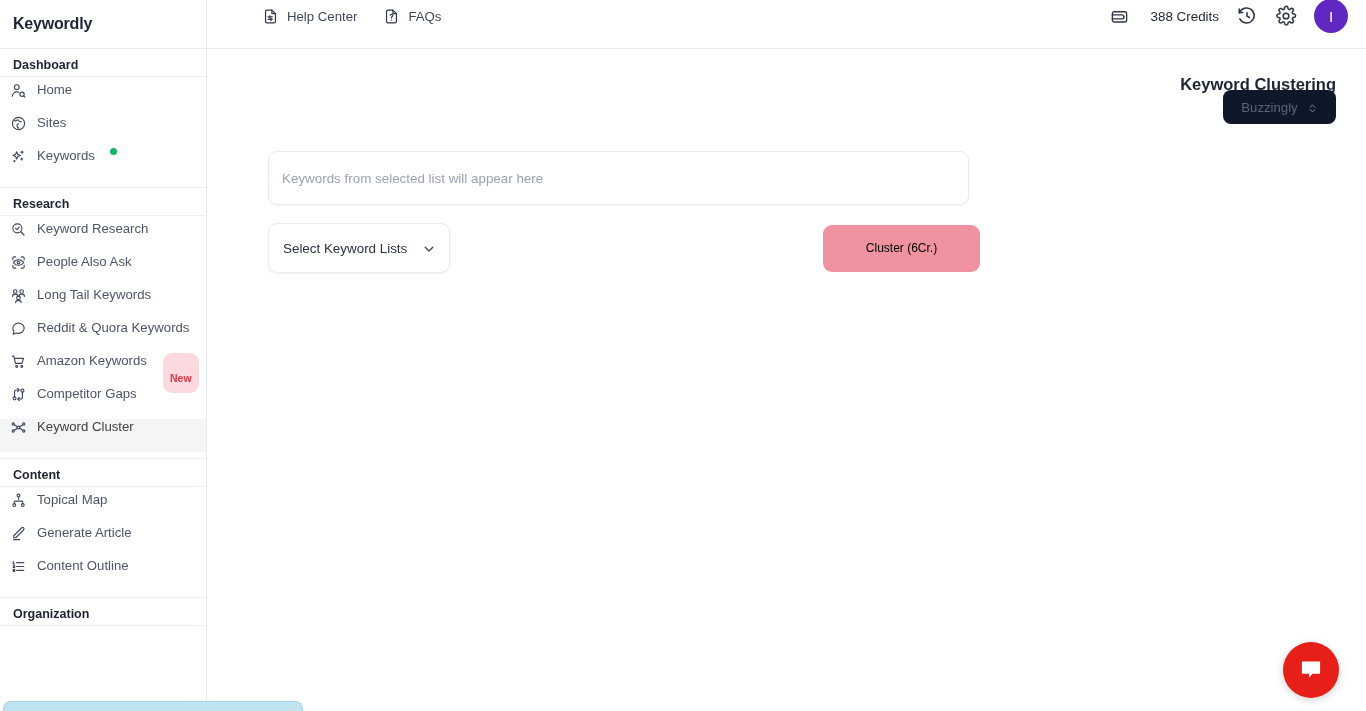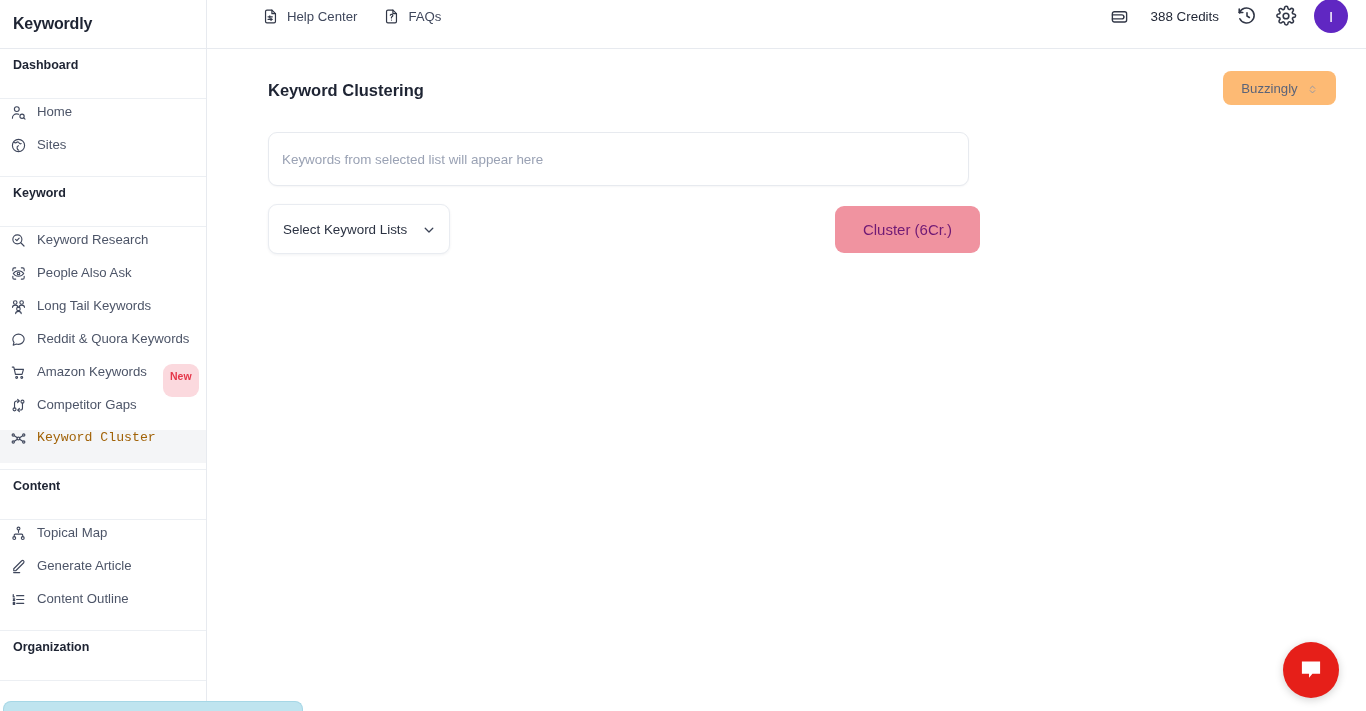--- a/index.html
+++ b/index.html
@@ -27,42 +27,42 @@
     padding-left: 13px;
     border-bottom: 1px solid #e7eaef;
     flex: 0 0 49px;
   }
   .brand-text {
     font-size: 16px; font-weight: bold; color: #1e2433; letter-spacing: -0.2px;
   }
   .nav { flex: 1; overflow: hidden; }
   .sect-head {
     font-size: 12.5px; font-weight: bold; color: #1e2433;
-    padding: 9px 0 26px 13px;
+    padding: 9px 0 4px 13px;
     border-bottom: 1px solid #eceff3;
   }
   .sect-body { padding: 5px 0 6px 0; border-bottom: 1px solid #eceff3; }
   .nav-item {
     display: flex; 
     height: 33px;
     padding-left: 10px;
     gap: 10px;
     cursor: pointer;
     color: #5b6479;
   }
   .nav-item.active { background: #f4f5f7; }
   .nav-item .ico { width: 17px; height: 17px; flex: 0 0 17px; display: block; color: #3f475c; }
   .nav-item .ico svg { width: 17px; height: 17px; display: block; }
   .nav-label { font-size: 13.2px; color: #4d5568; white-space: nowrap; }
-  .nav-item.active .nav-label { color: #a16207; font-family: Liberation Mono, monospace; }
+  .nav-item.active .nav-label { color: #404040; }
   .dot-green { width: 7px; height: 7px; border-radius: 50%; background: #18b26b; margin-left: 5px; }
   .badge-new {
     font-size: 10.5px; font-weight: bold; color: #e5374a;
     background: #fbd9de; border-radius: 9px;
-    padding: 7px 7px; margin-left: 6px; line-height: 1;
+    padding: 20px 7px; margin-left: 6px; line-height: 1;
   }
 
   
   .main { flex: 1; display: flex; flex-direction: column; min-width: 0; }
   .topbar {
     height: 49px; flex: 0 0 49px;
     border-bottom: 1px solid #e7eaef;
     display: flex; align-items: center;
     padding: 0 18px 16px 0;
     background: #fff;
@@ -80,26 +80,26 @@
   .icon-btn svg { width: 22px; height: 22px; display: block; }
   .avatar {
     width: 34px; height: 34px; border-radius: 50%;
     background: #6027c2; color: #fff;
     display: flex; align-items: center; justify-content: center;
     font-size: 15px; cursor: pointer;
   }
 
   
   .content { flex: 1; padding: 26px 30px 0 61px; position: relative; }
-  .content-head { display: flex; align-items: center; }
+  .content-head { display: flex; align-items: flex-end; flex-direction: column; }
   .page-title { font-size: 16.5px; font-weight: bold; color: #1e2433; }
   .page-sub { font-size: 13.6px; color: #4d5568; margin-top: 16px; }
   .workspace-select {
     margin-left: auto;
-    background: #fdba74; border-radius: 8px;
+    background: #0f172a; border-radius: 8px;
     height: 34px; min-width: 113px;
     display: flex; align-items: center; justify-content: center; gap: 9px;
     padding: 0 13px; cursor: pointer;
     margin-top: -4px;
   }
   .workspace-name { font-size: 13.2px; color: #5b6479; }
   .ud-chev { width: 11px; height: 14px; color: #8a93a6; display: block; }
 
   .kw-box {
     margin-top: 27px;
@@ -117,23 +117,23 @@
     width: 182px; height: 50px;
     background: #fff; border: 1px solid #e9ecf1; border-radius: 9px;
     box-shadow: 0 1px 3px rgba(20,30,60,0.06);
     display: flex; align-items: center; justify-content: space-between;
     padding: 8px 14px; cursor: pointer;
   }
   .list-select-label { font-size: 13.4px; color: #2b3242; }
   .dn-chev { width: 13px; height: 13px; color: #6b7policy; display: block; }
   .cluster-btn {
     margin-left: auto;
-    width: 145px; height: 47px;
+    width: 157px; height: 47px;
     background: #f093a0; border: none; border-radius: 9px;
-    color: #701a75; font-size: 15px;
+    color: #000000; font-size: 12px;
     font-family: "Liberation Sans", sans-serif;
     cursor: default;
     display: flex; align-items: center; justify-content: center;
   }
 
   
   .chat-widget {
     position: absolute; right: 27px; bottom: 13px;
     width: 56px; height: 56px; border-radius: 50%;
     background: #e61f19;
@@ -184,22 +184,34 @@
           <div class="nav-item">
             <span class="ico">
               <svg viewBox="0 0 24 24" fill="none" stroke="currentColor" stroke-width="1.6" stroke-linecap="round" stroke-linejoin="round">
                 <circle cx="12" cy="12" r="8.6"></circle>
                 <path d="M5.4 7.2c1.6 1.4 3 1.3 4.3.3 1.4-1 2.6-.5 3.1.8.5 1.3 1.7 1.7 2.9 1"></path>
                 <path d="M12 12.4c-1.6.5-2.3 1.6-2 3.2.3 1.6 1.1 2.6 2.4 3"></path>
               </svg>
             </span>
             <span class="nav-label">Sites</span>
           </div>
-        </div>
-        <div class="sect-head">Keyword</div>
+          <div class="nav-item">
+            <span class="ico">
+              <svg viewBox="0 0 24 24" fill="none" stroke="currentColor" stroke-width="1.6" stroke-linecap="round" stroke-linejoin="round">
+                <path d="M9.4 5.3 10.9 9l3.7 1.5-3.7 1.5-1.5 3.7-1.5-3.7L4.2 10.5 7.9 9z"></path>
+                <path d="M17 4.2v3.2M15.4 5.8h3.2"></path>
+                <path d="M16.6 14.2v2.6M15.3 15.5h2.6"></path>
+                <path d="M6.2 17.4v2M5.2 18.4h2"></path>
+              </svg>
+            </span>
+            <span class="nav-label">Keywords</span>
+            <span class="dot-green"></span>
+          </div>
+        </div>
+        <div class="sect-head">Research</div>
         <div class="sect-body">
           <div class="nav-item">
             <span class="ico">
               <svg viewBox="0 0 24 24" fill="none" stroke="currentColor" stroke-width="1.6" stroke-linecap="round" stroke-linejoin="round">
                 <circle cx="10.4" cy="10.4" r="6.4"></circle>
                 <path d="m15.2 15.2 4.6 4.6"></path>
                 <path d="m7.8 10.4 1.9 1.9 3.2-3.6"></path>
               </svg>
             </span>
             <span class="nav-label">Keyword Research</span>

